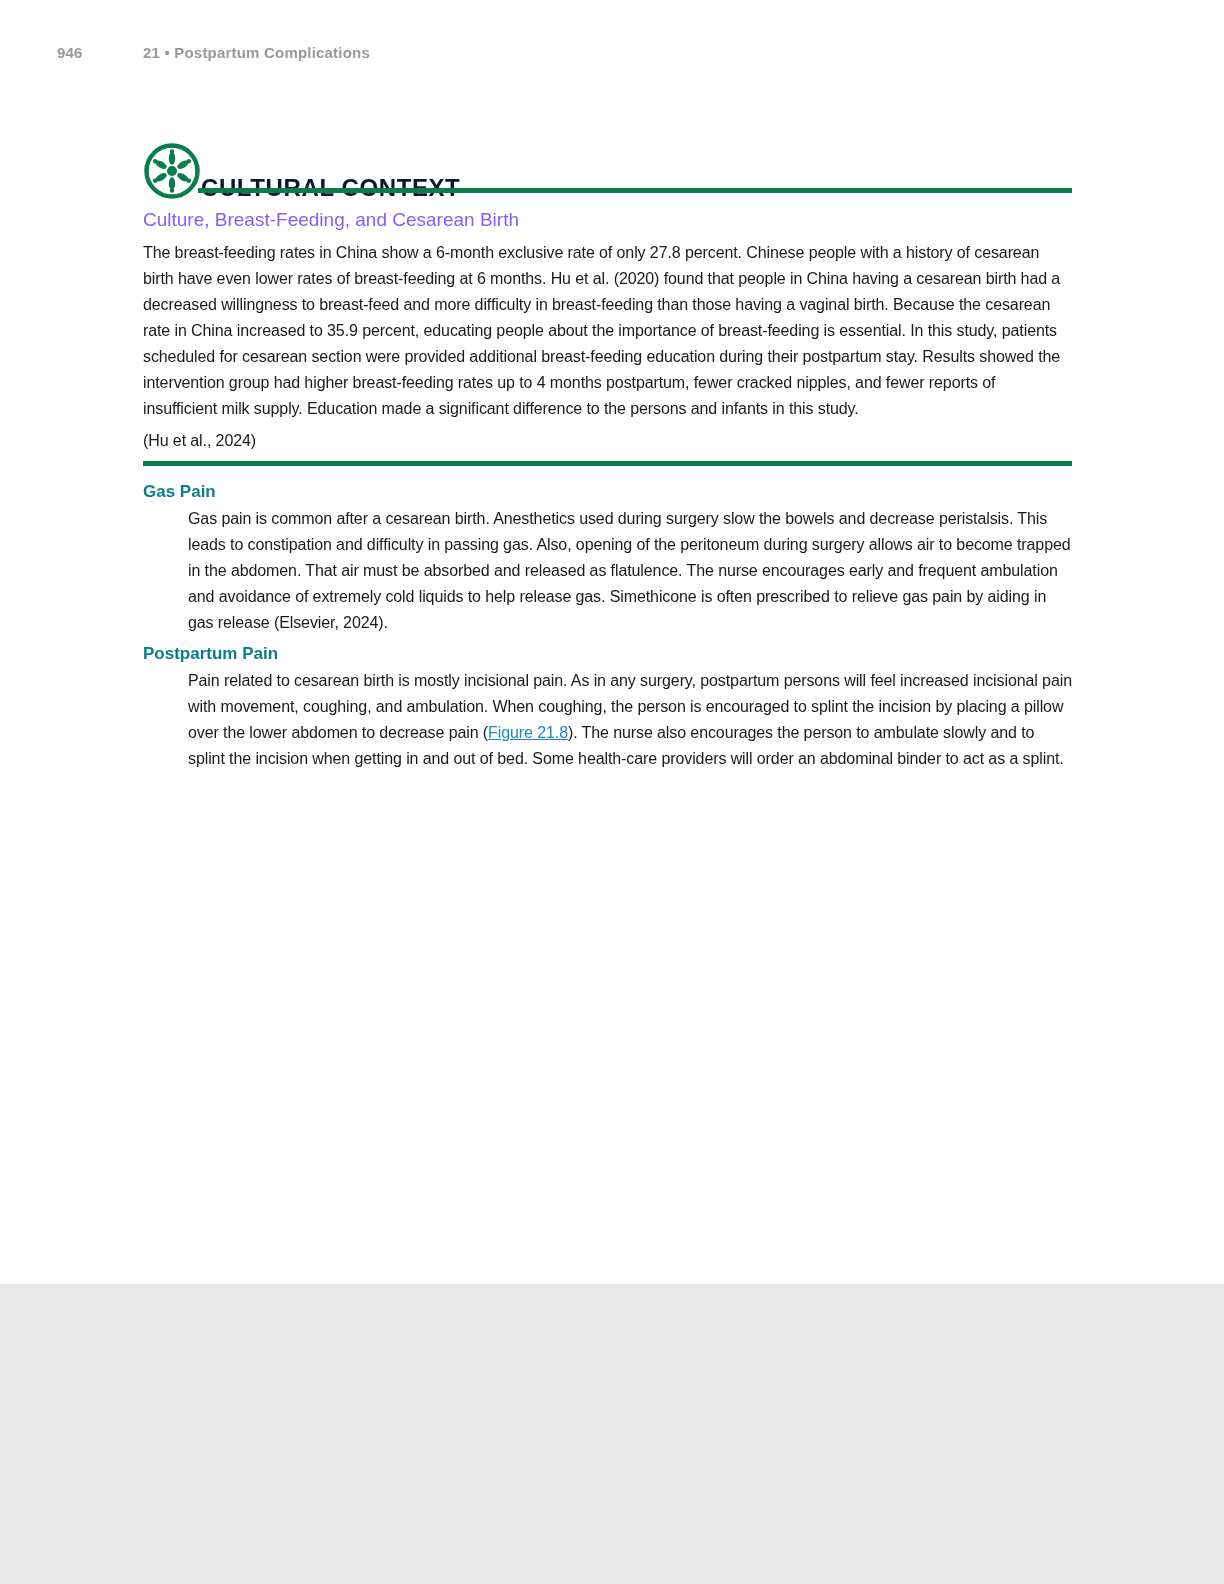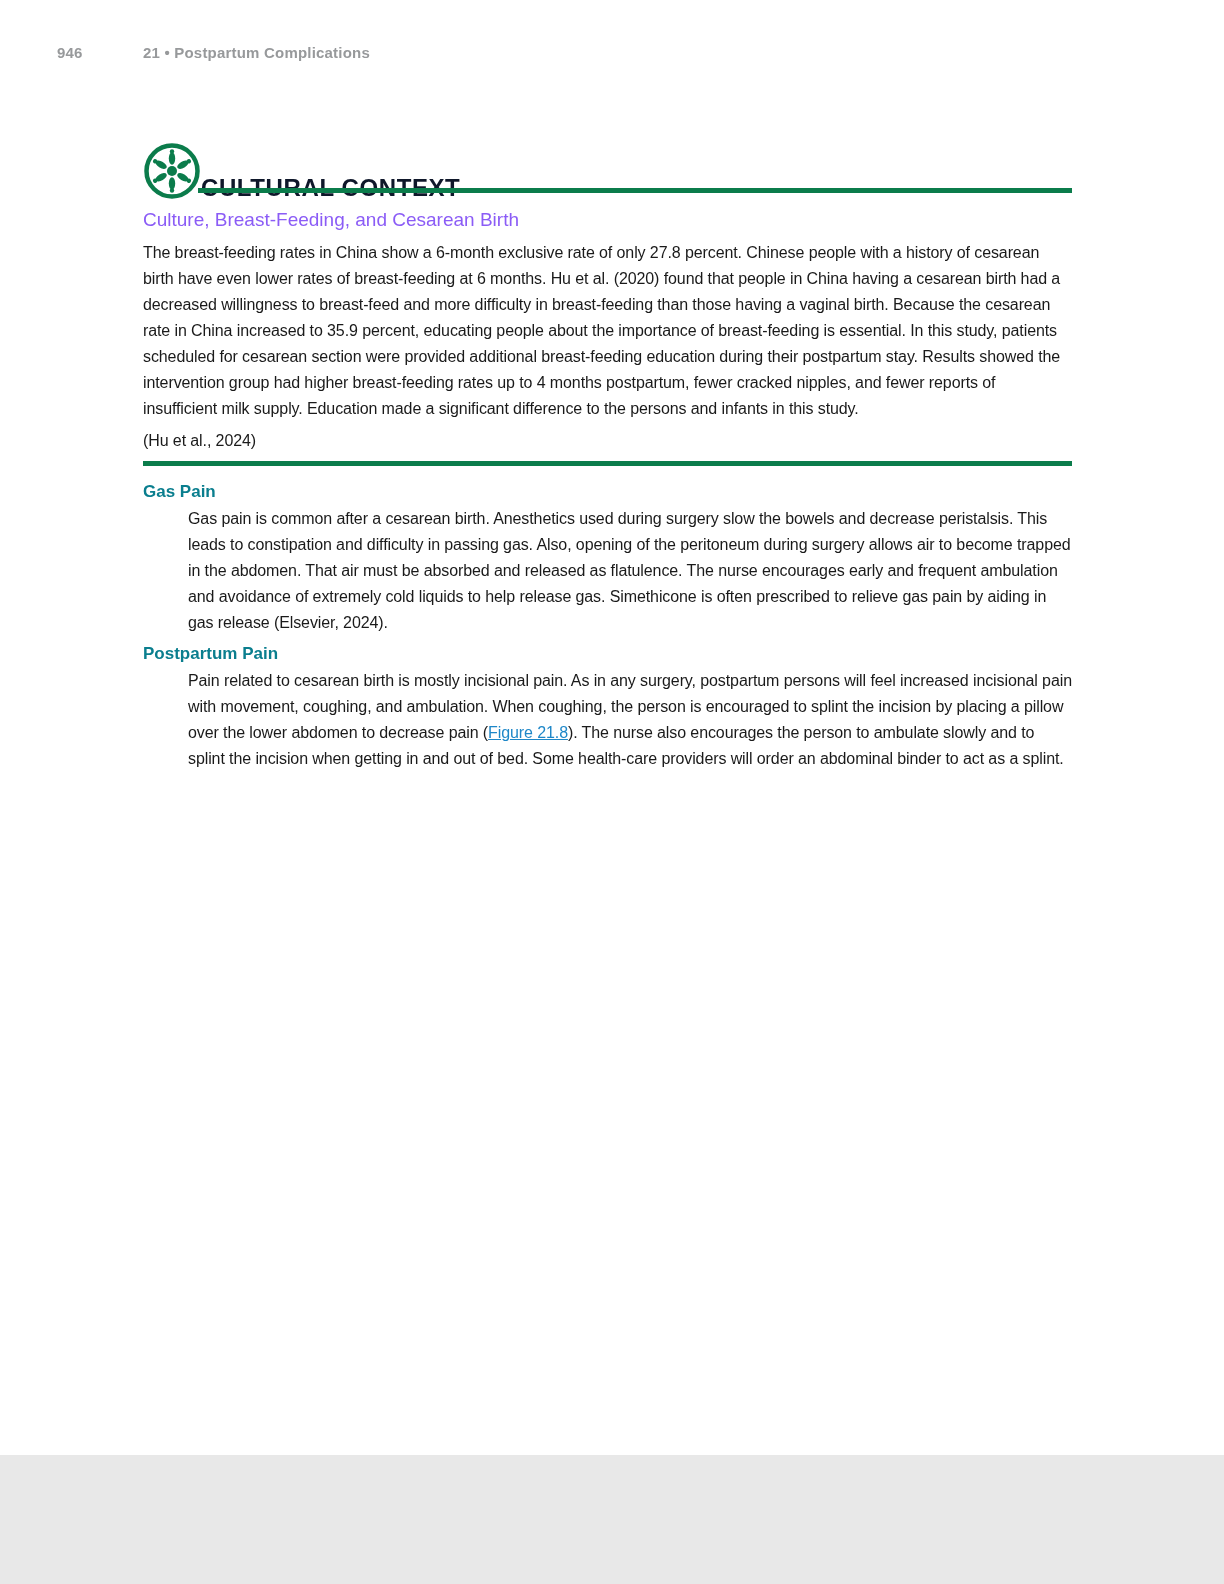--- a/index.html
+++ b/index.html
@@ -1,19 +1,19 @@
 <!DOCTYPE html>
 <html><head>
 <meta charset="utf-8">
 <style>
   html, body { margin: 0; padding: 0; background: #e8e8e8; }
   .page {
     position: relative;
     width: 1224px;
-    height: 1455px;
+    height: 1284px;
     margin: 0 auto;
     background: #ffffff;
     font-family: "Liberation Sans", sans-serif;
     color: #1a1a1a;
     overflow: hidden;
   }
   
   .page-header {
     position: absolute;
     top: 44px; left: 0; right: 0;

